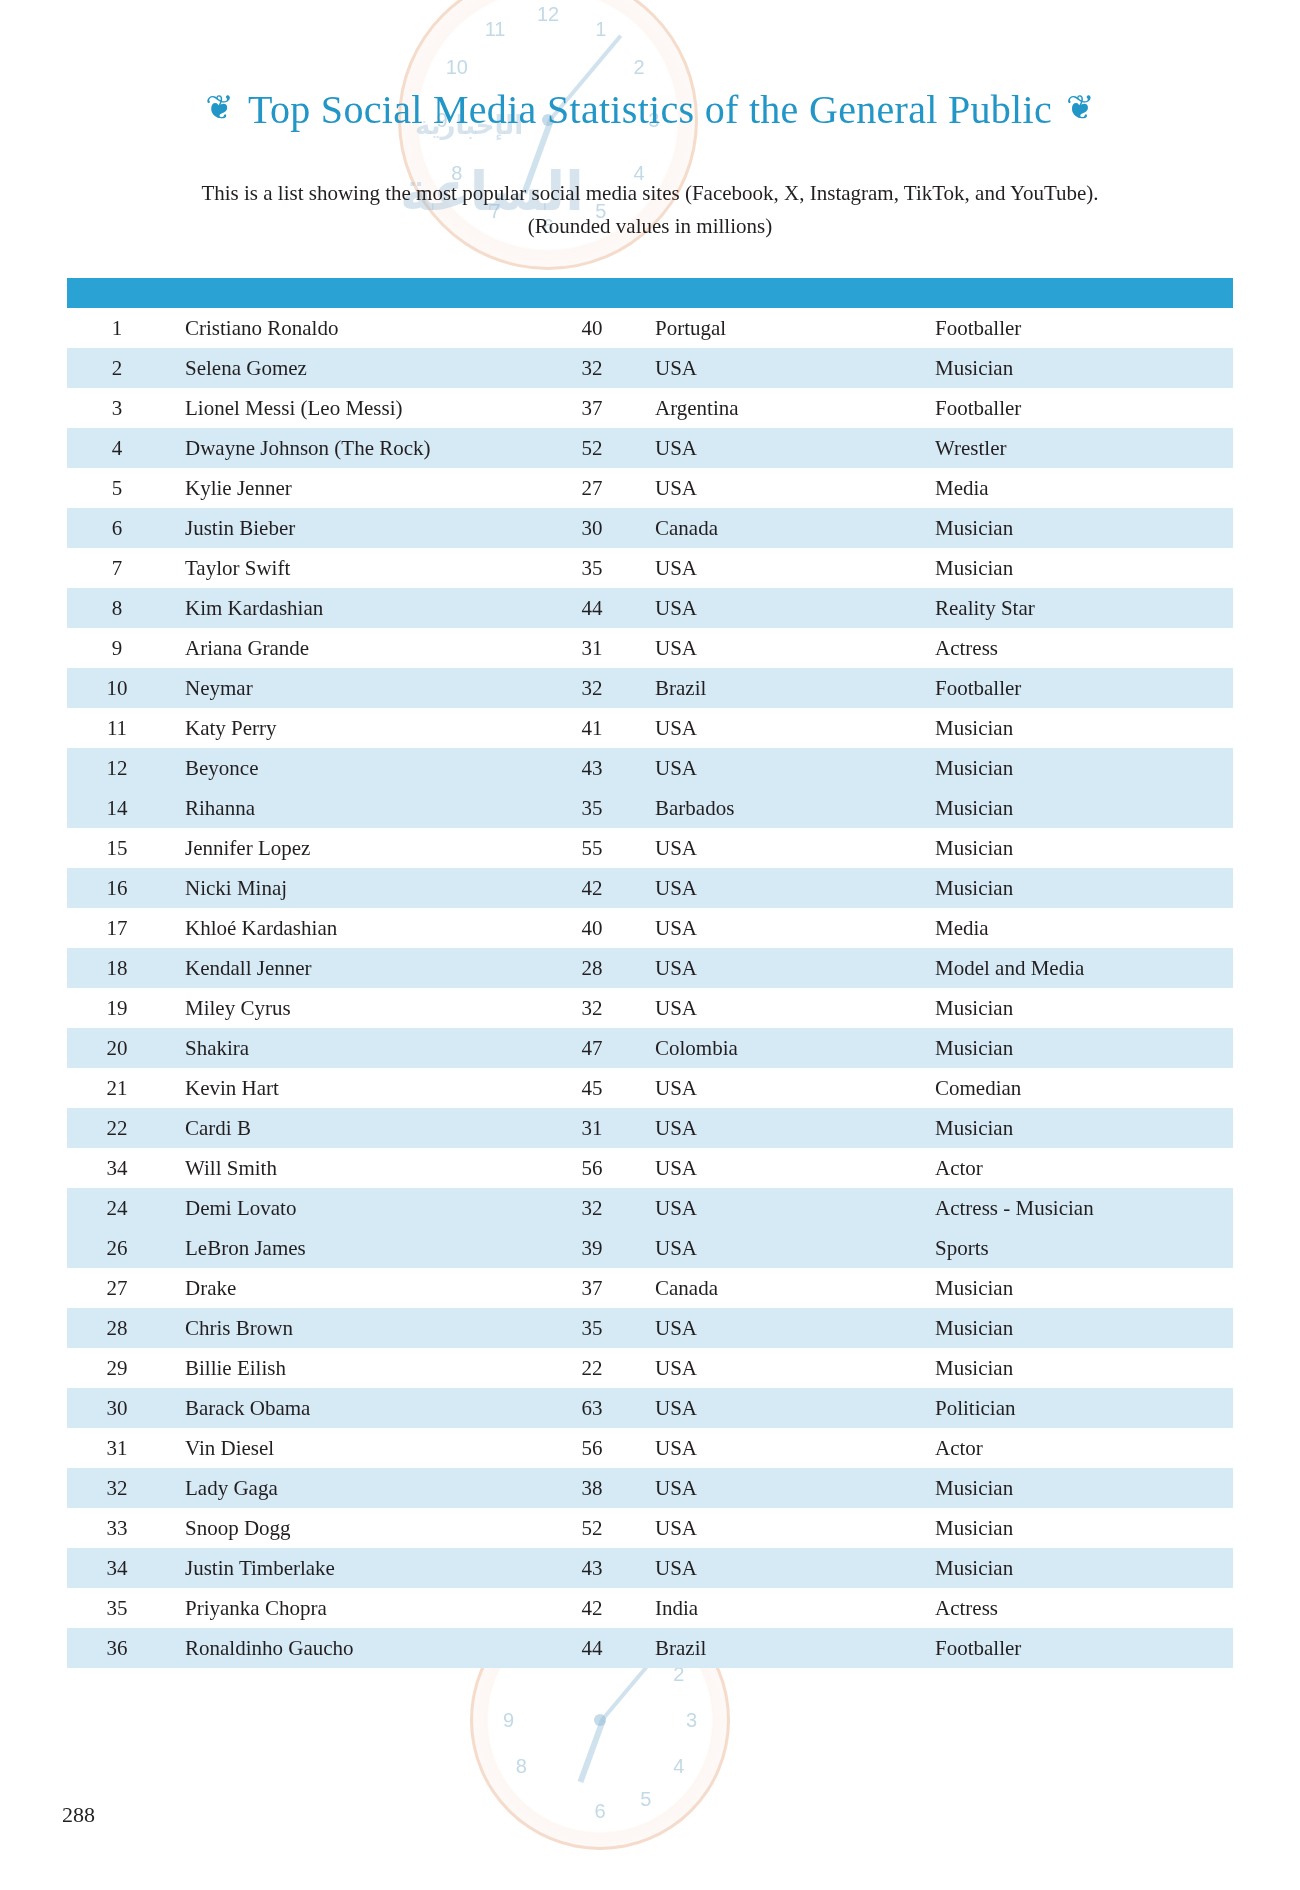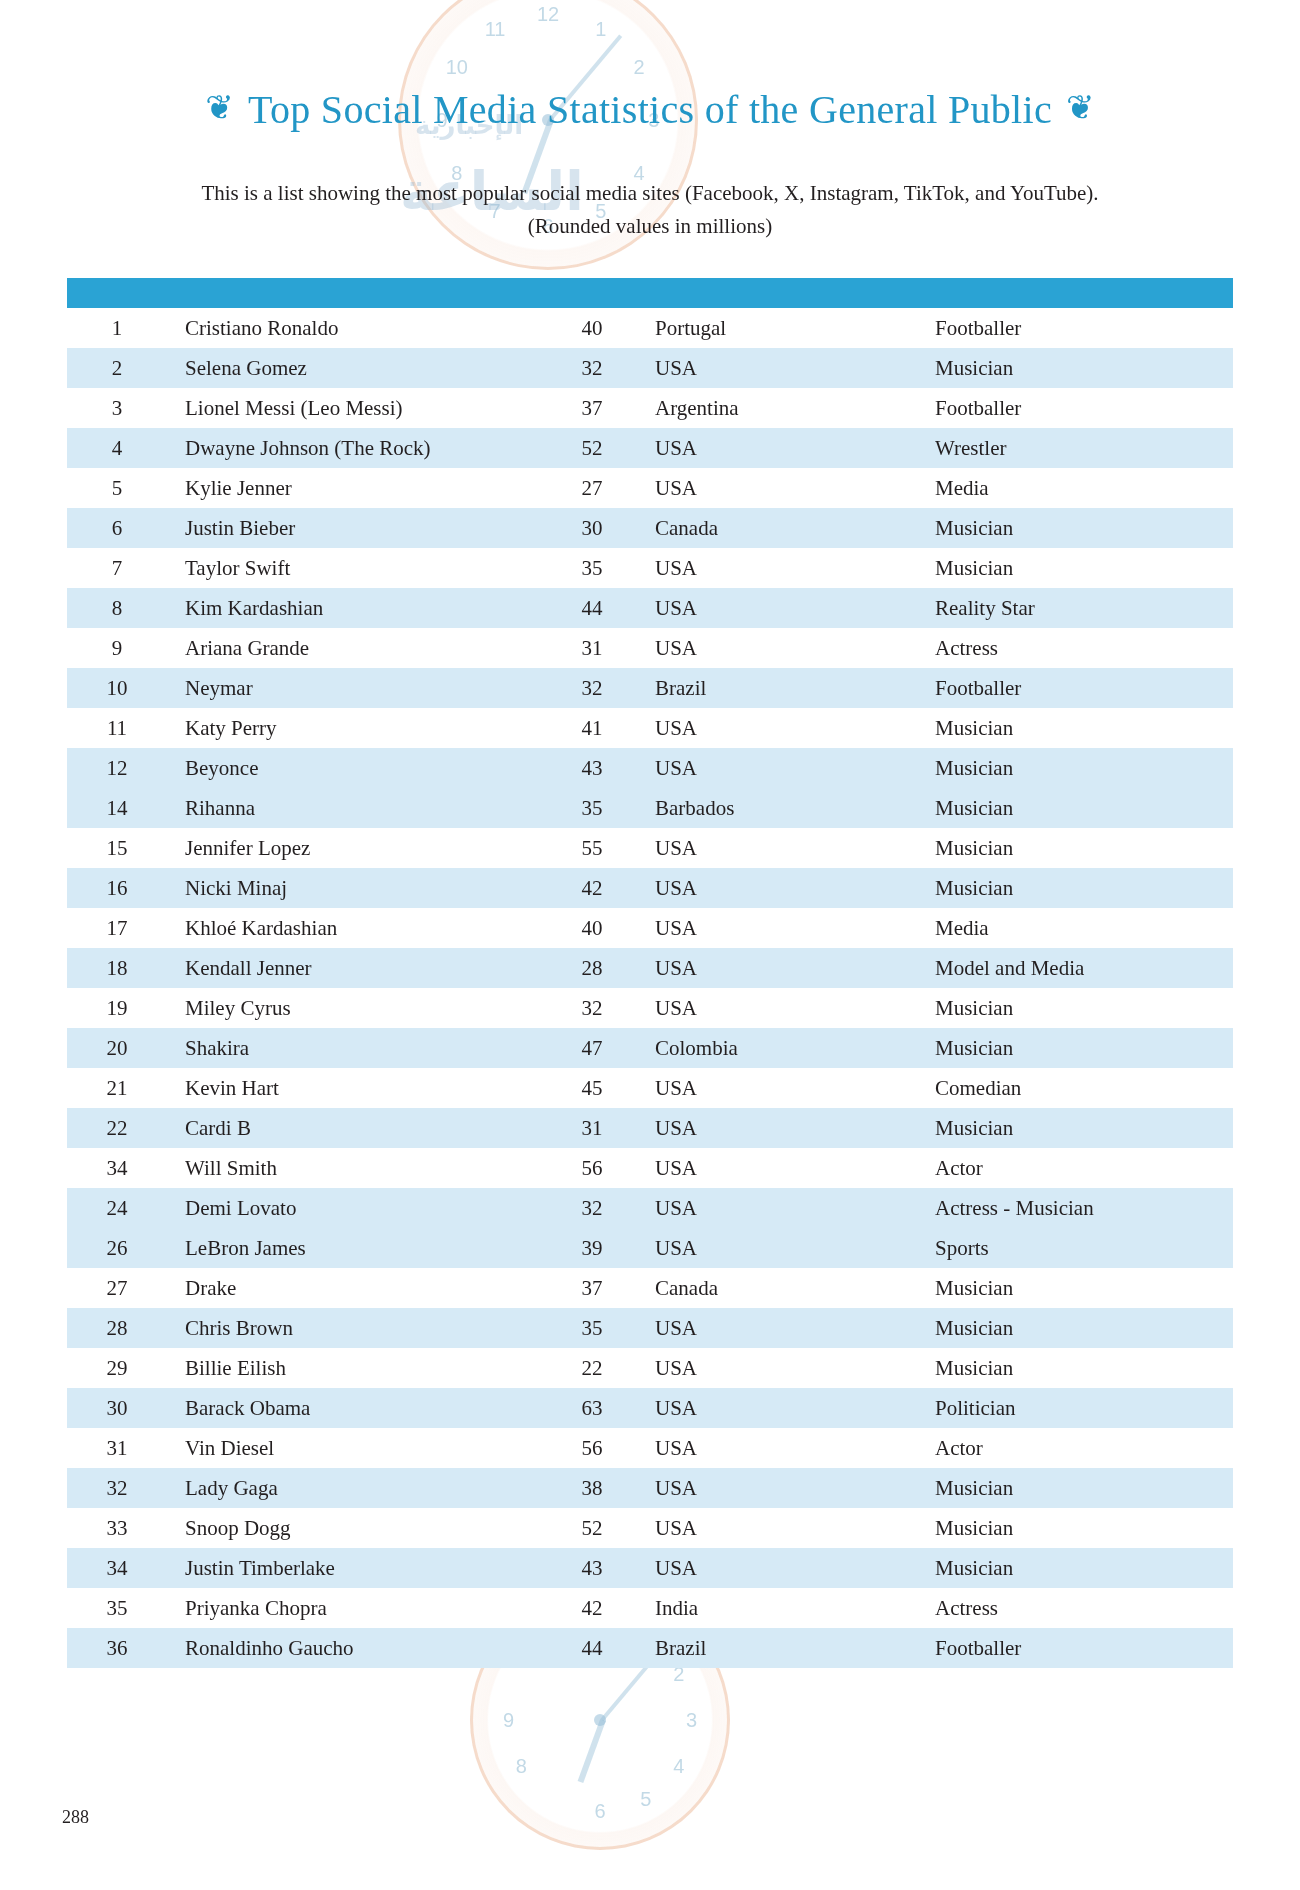--- a/index.html
+++ b/index.html
@@ -111,21 +111,21 @@
 
   .c-rank { width: 100px; text-align: center; font-size: 19px; }
   .c-name { width: 380px; padding-left: 18px !important; }
   .c-val  { width: 90px; text-align: center; font-size: 19px; }
   .c-country { width: 280px; padding-left: 18px !important; }
   .c-occ { width: 316px; padding-left: 18px !important; }
 
   .page-num {
     position: absolute;
     left: 62px; bottom: 62px;
-    font-size: 18px;
+    font-size: 22px;
     color: #231f20;
     font-family: "Liberation Serif", serif;
     z-index: 3;
   }
 </style>
 </head>
 <body>
 
 <div class="page">
 

